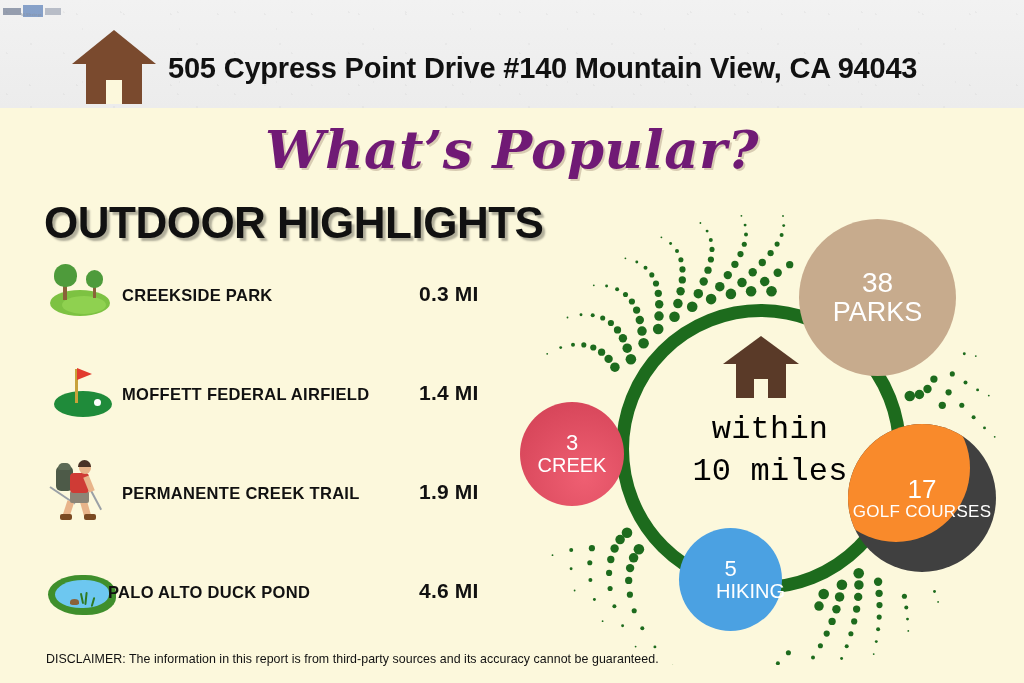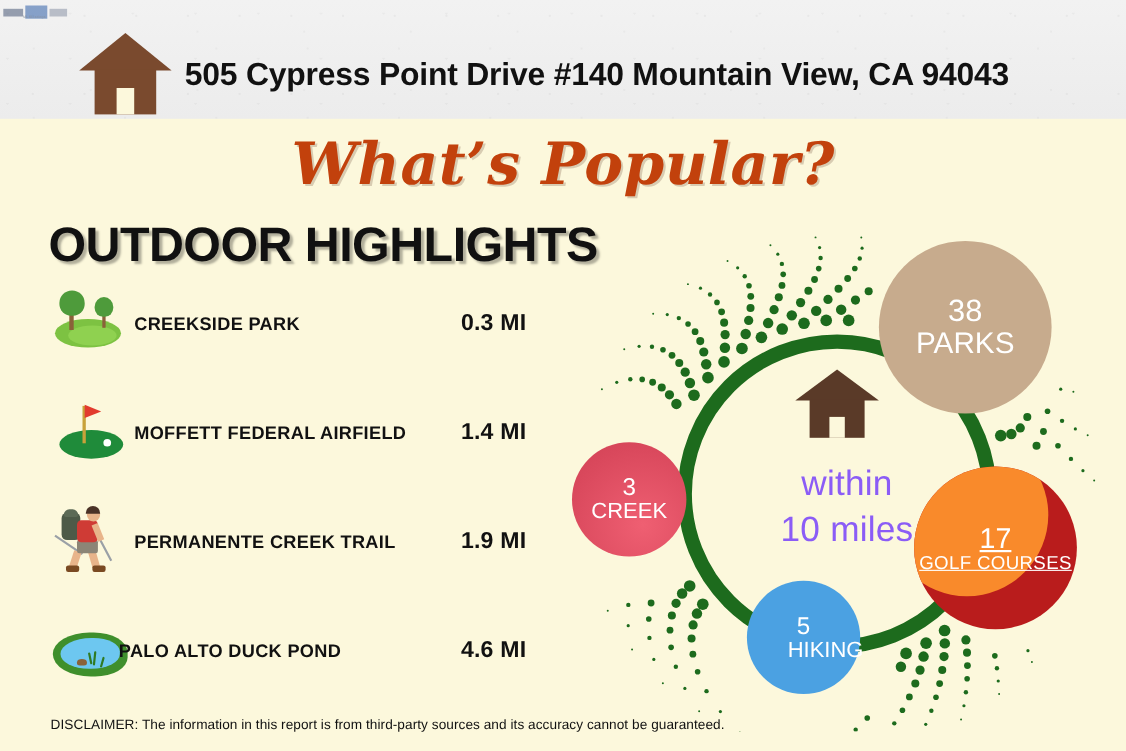--- a/index.html
+++ b/index.html
@@ -47,21 +47,21 @@
     border-style:solid; border-color:transparent;
   }
   .house .body{ position:absolute; }
   .house .door{ position:absolute; background:#fcf8dc; }
 
   
   .main-title{
     position:absolute; left:0; top:118px; width:1024px;
     text-align:center; font-family:"DejaVu Serif", serif;
     font-weight:bold; font-style:italic; font-size:53px;
-    color:#c2410c; letter-spacing:.5px;
+    color:#701a75; letter-spacing:.5px;
     text-shadow:2px 2px 0 rgba(90,50,32,.22);
   }
 
   
   .sec-title{
     position:absolute; left:44px; top:198px;
     font-size:44px; font-weight:bold; color:#111;
     letter-spacing:-.5px;
     text-shadow:3px 3px 2px rgba(0,0,0,.30);
   }
@@ -118,41 +118,42 @@
   
   .info{ position:absolute; left:520px; top:195px; width:504px; height:470px; }
   .dots{ position:absolute; left:0; top:0; width:504px; height:470px; }
   .ring{
     position:absolute; left:96px; top:109px;
     width:290px; height:290px; border-radius:50%;
     border:13px solid #1d6b1d;
   }
   .center-house{ position:absolute; left:203px; top:141px; }
   .center-text{
-    position:absolute; left:135px; top:224px; width:230px;
-    text-align:center; font-size:32px; color:#8b5cf6; line-height:1.30;
+    position:absolute; left:135px; top:214px; width:230px;
+    text-align:center; font-size:32px; color:#000000; line-height:1.30;
     letter-spacing:.2px;
+    font-family:Liberation Mono, monospace;
   }
 
   .bubble{
     position:absolute; border-radius:50%;
     display:flex; flex-direction:column; align-items:center; justify-content:center;
     color:#fff; text-align:center; line-height:1.08;
   }
   .bubble .num{ font-size:28px; font-weight:400; }
   .bubble .lbl{ font-size:27px; font-weight:400; }
 
   .b-parks{ left:279px; top:24px; width:157px; height:157px; background:#c7ab8d; }
   .b-lakes{ left:0px;  top:207px; width:104px; height:104px;
             background:radial-gradient(circle at 62% 72%, #ef5f72 0%, #d9485c 72%, #cf4254 100%); }
   .b-lakes .num{ font-size:22px; } .b-lakes .lbl{ font-size:20px; }
   .b-hiking{ left:159px; top:333px; width:103px; height:103px; background:#4ba1e2; }
   .b-hiking .num{ font-size:22px; } .b-hiking .lbl{ font-size:20px;margin-left:40px; }
-  .b-golf{ left:311px; top:229px; width:148px; height:148px;
-           background:#b91c1c; overflow:hidden;text-decoration:underline; }
+  .b-golf{ left:328px; top:229px; width:148px; height:148px;
+           background:#404040; overflow:hidden; }
   .b-golf .sheen{
     position:absolute; left:-26px; top:-30px; width:148px; height:148px;
     border-radius:50%; background:#f98a2b;
   }
   .b-golf .num{ font-size:26px; position:relative; z-index:2; }
   .b-golf .lbl{ font-size:17px; position:relative; z-index:2; letter-spacing:.3px; }
 </style>
 </head>
 <body>
 

